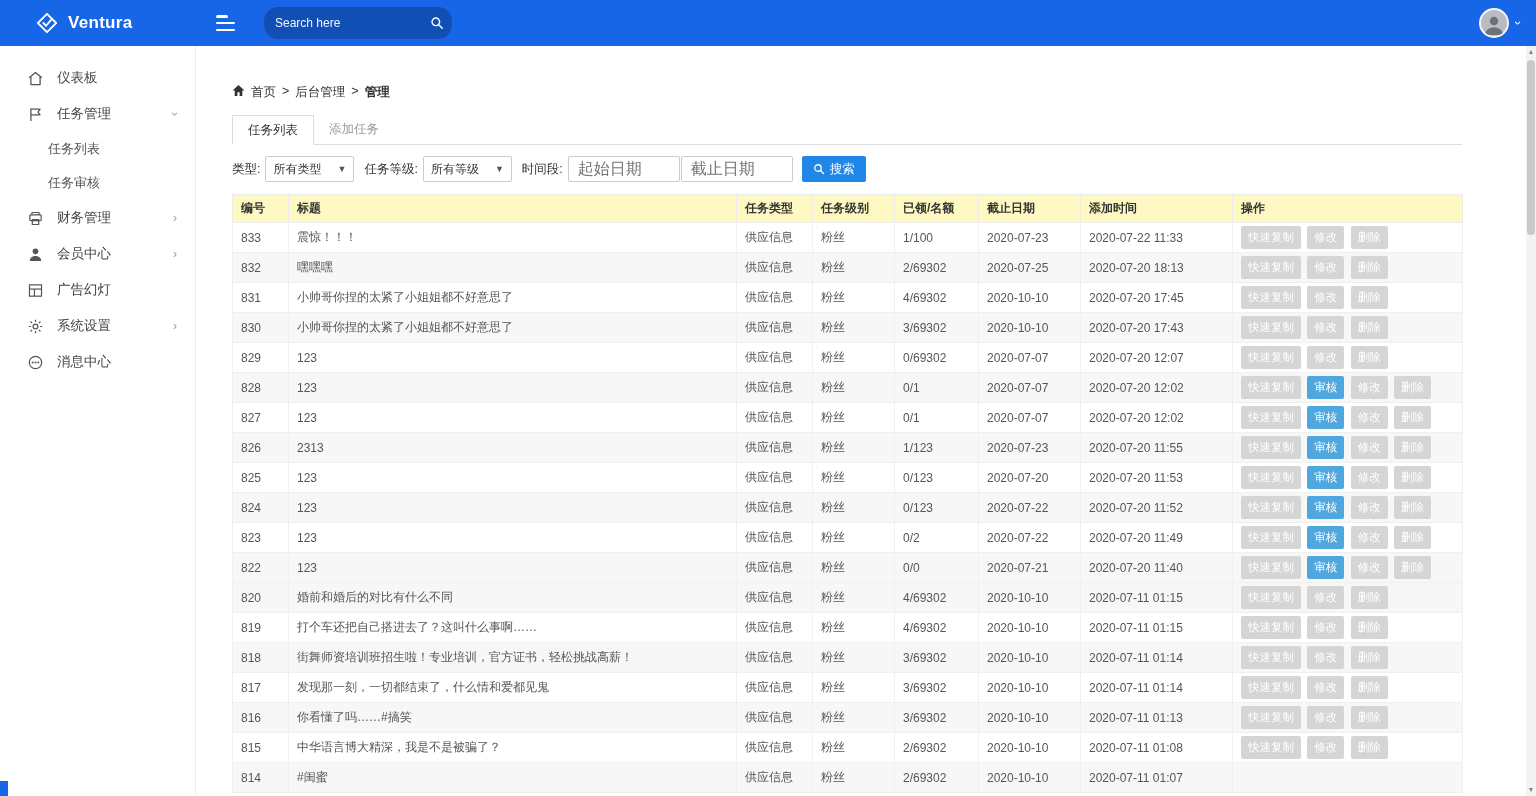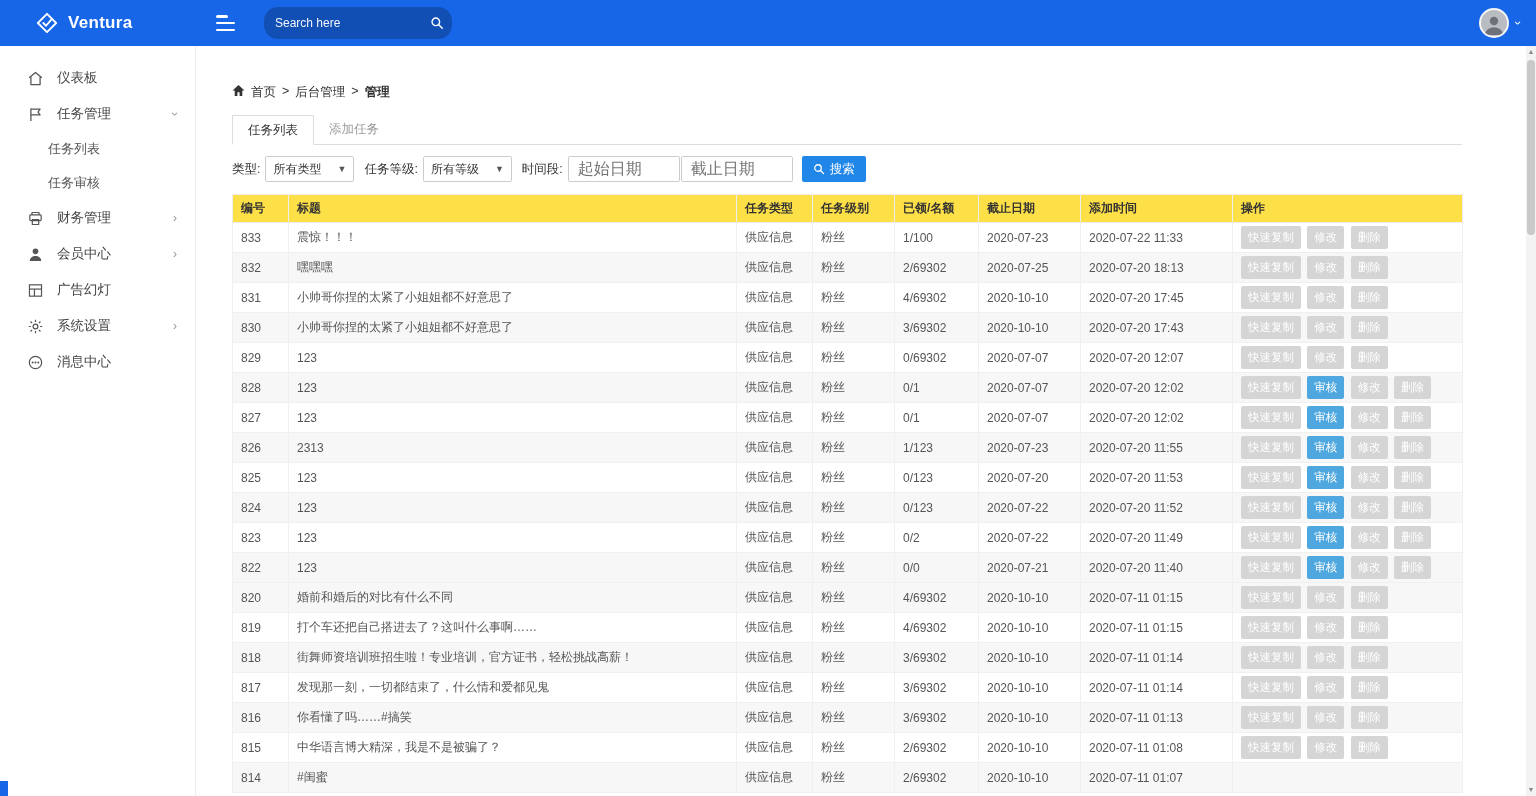--- a/index.html
+++ b/index.html
@@ -43,21 +43,21 @@
 
   .filters { margin-top:11px; display:flex; align-items:center; font-size:12.5px; color:#333; }
   .f-label { margin-right:5px; }
   .select { border:1px solid #ccc; border-radius:2px; height:26px; min-width:84px; display:flex; align-items:center; justify-content:space-between; gap:16px; padding:0 7px; font-size:12px; color:#333; background:#fff; margin-right:10px; cursor:pointer; }
   .select .arrow { font-size:9px; color:#555; }
   .dinput { border:1px solid #ccc; border-radius:2px; height:26px; width:112px; padding:0 9px; font-size:16px; color:#333; outline:none; margin-right:1px; font-family:inherit; }
   .btn-search { height:26px; background:#2086e8; color:#fff; border:none; border-radius:2px; padding:0 11px; font-size:12.5px; display:flex; align-items:center; gap:5px; margin-left:8px; cursor:pointer; font-family:inherit;justify-content:space-between; }
 
   
   table { margin-top:12px; width:1230px; border-collapse:collapse; table-layout:fixed; font-size:12px; color:#555; }
-  th { border:1px solid #ececec; background:#fde047; text-align:left; padding:5px 8px; color:#333; font-weight:bold; font-size:12px; }
+  th { border:1px solid #ececec; background:#fef9c3; text-align:left; padding:5px 8px; color:#333; font-weight:bold; font-size:12px; }
   td { border:1px solid #f0f0f0; padding:0 8px; height:30px; white-space:nowrap; overflow:hidden; }
   tr.alt { background:#f7f7f7; }
   .btn { border:none; border-radius:2px; font-size:11.5px; padding:4px 7px; color:#fff; margin-right:3px; cursor:pointer; font-family:inherit; }
   .btn-gray { background:#d5d5d5; }
   .btn-blue { background:#4ea7de; }
 
   
   .vscroll { position:absolute; right:0; top:46px; width:10px; bottom:0; background:#f3f3f3; z-index:30; }
   .vthumb { position:absolute; top:14px; left:1px; width:8px; height:175px; background:#c9c9c9; border-radius:4px; }
   .varrow { position:absolute; left:0; width:10px; height:12px; color:#888; font-size:7px; text-align:center; line-height:12px; }

